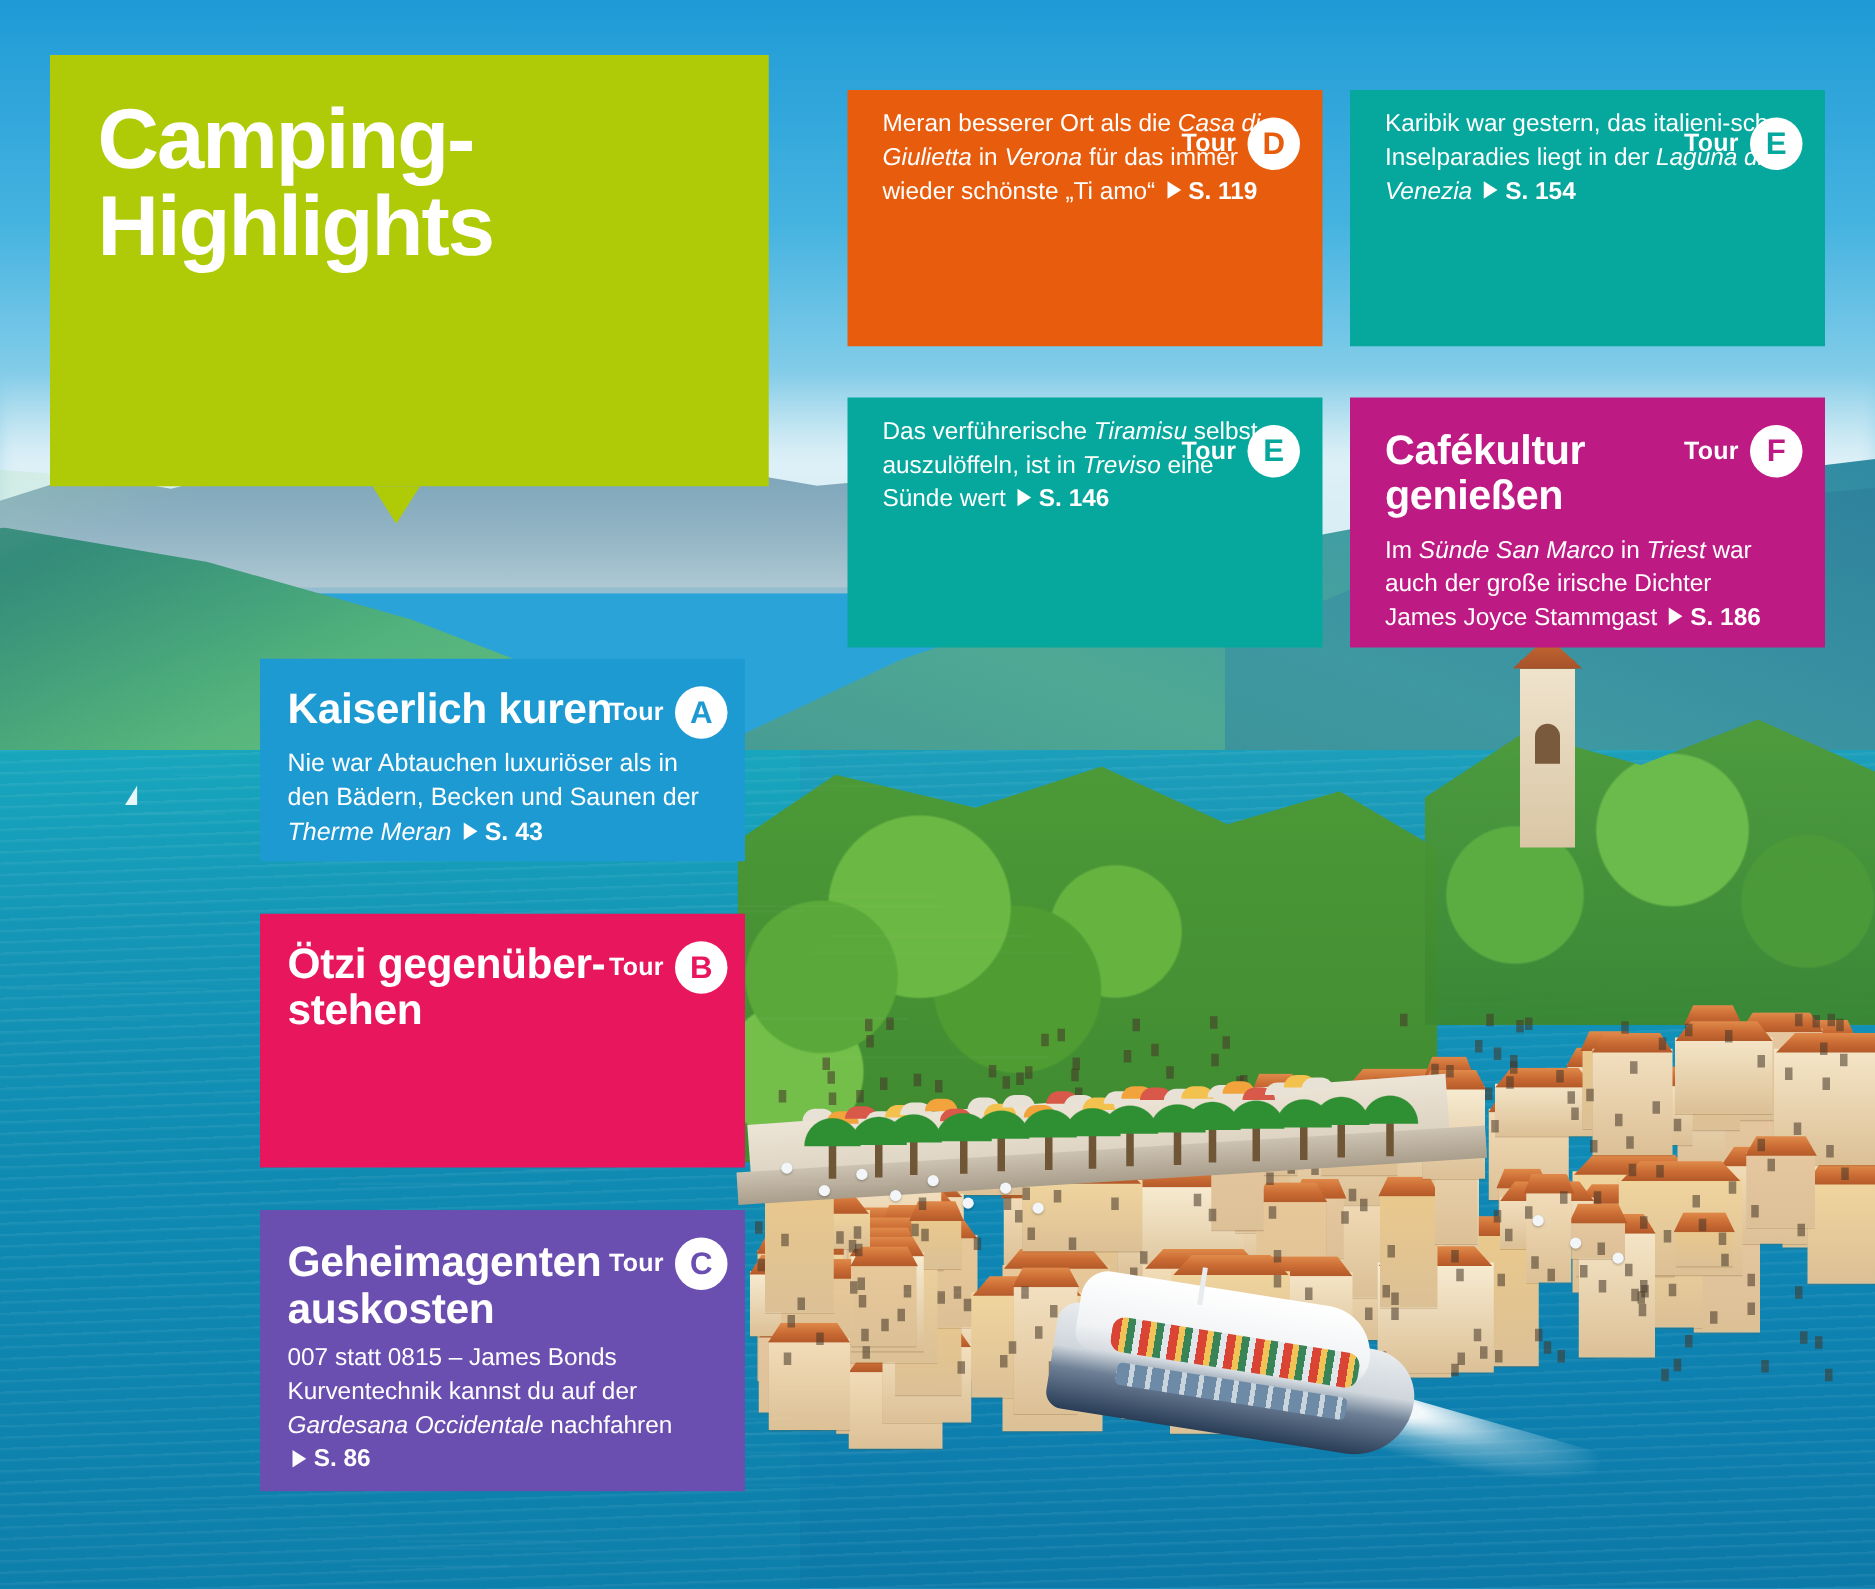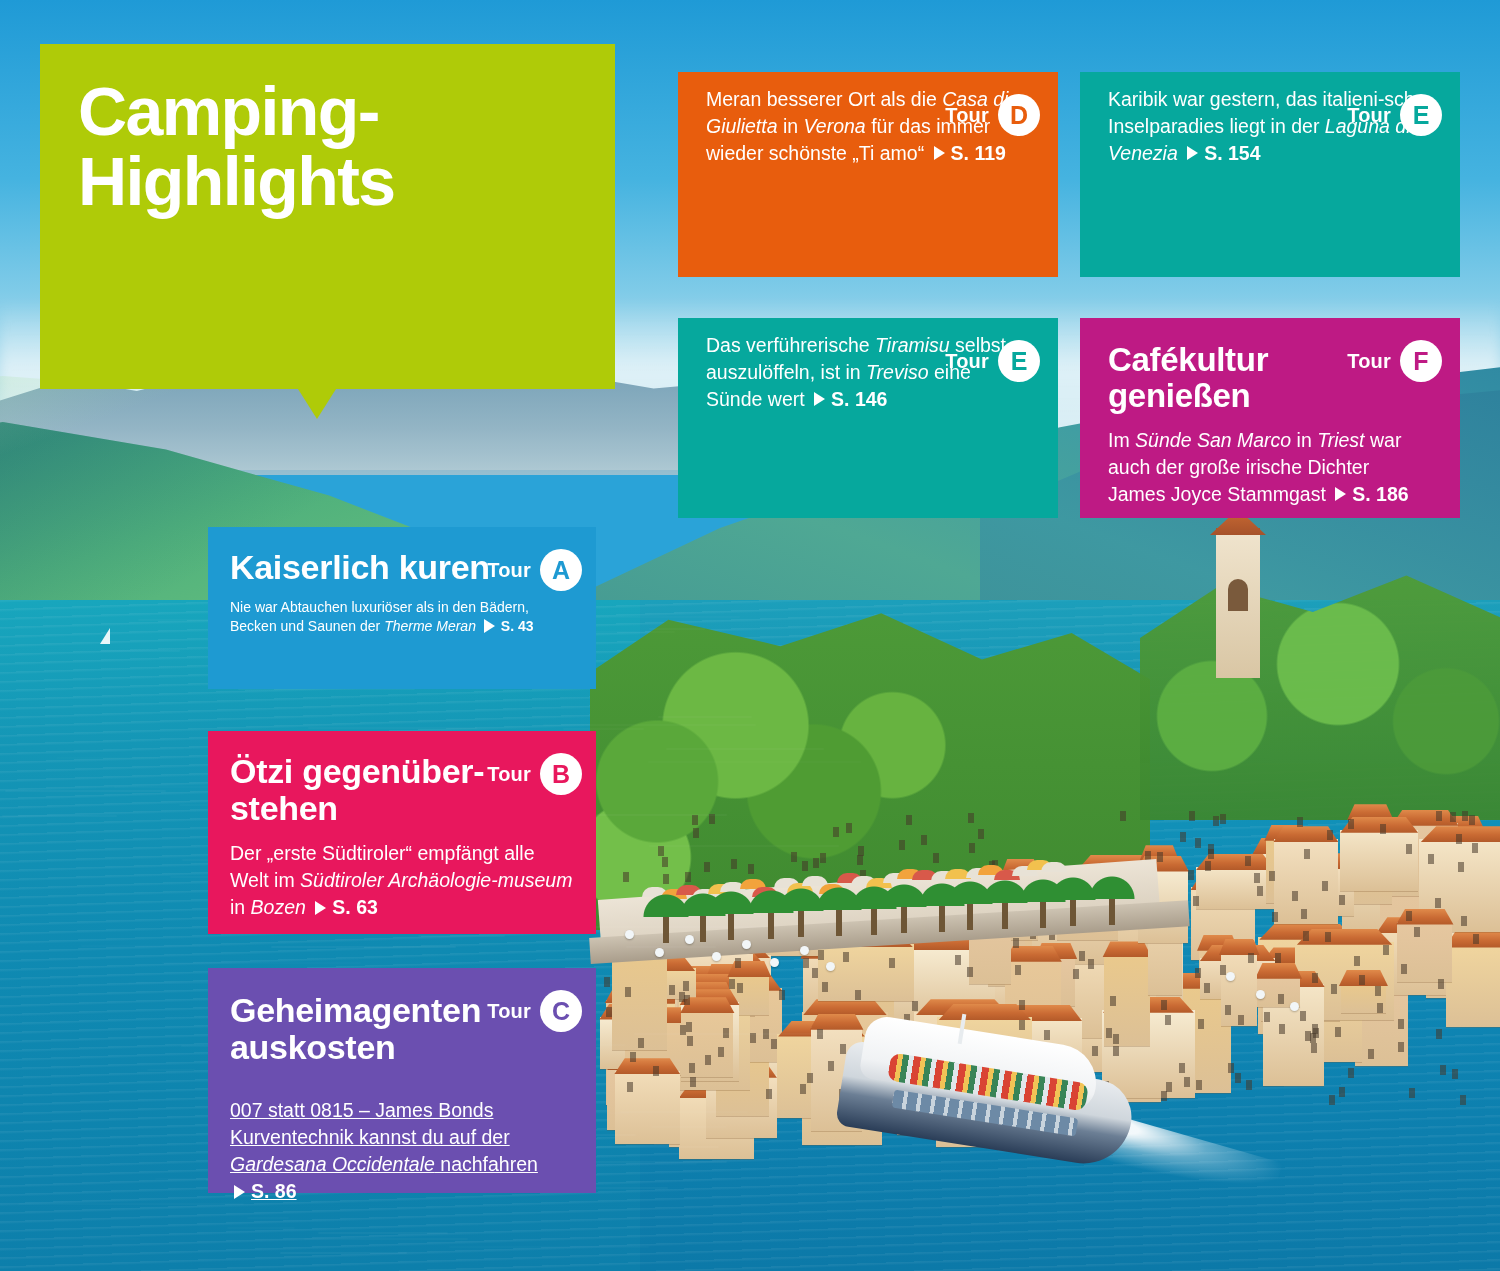--- a/index.html
+++ b/index.html
@@ -225,29 +225,29 @@
 
   #card-d .card-title, #card-e1 .card-title, #card-e2 .card-title, #card-f .card-title {
     font-size:33px; margin:24px 0 0 28px; white-space:pre-line;
   }
   #card-d .card-body, #card-e1 .card-body, #card-e2 .card-body, #card-f .card-body {
     font-size:19.5px; margin:14px 28px 0 28px;
   }
   #card-d .tourbadge, #card-e1 .tourbadge, #card-e2 .tourbadge, #card-f .tourbadge { right:18px; top:22px; }
 
   #card-a .card-title { font-size:34px; margin:22px 0 0 22px; }
-  #card-a .card-body  { font-size:14px; margin:12px 22px 0 22px; }
+  #card-a .card-body  { font-size:20px; margin:12px 22px 0 22px; }
   #card-a .tourbadge  { right:14px; top:22px; }
 
   #card-b .card-title { font-size:34px; margin:22px 0 0 22px; white-space:pre-line; }
   #card-b .card-body  { font-size:19.5px; margin:14px 22px 0 22px; }
   #card-b .tourbadge  { right:14px; top:22px; }
 
   #card-c .card-title { font-size:34px; margin:24px 0 0 22px; white-space:pre-line; }
-  #card-c .card-body  { font-size:19.5px; margin:32px 22px 0 22px;text-decoration:underline; }
+  #card-c .card-body  { font-size:19.5px; margin:8px 22px 0 22px; }
   #card-c .tourbadge  { right:14px; top:22px; }
 
   #card-d .circle  { color:#E85D0D; }
   #card-e1 .circle { color:#06A89D; }
   #card-e2 .circle { color:#06A89D; }
   #card-f .circle  { color:#BE1A84; }
   #card-a .circle  { color:#1E9AD2; }
   #card-b .circle  { color:#E8175D; }
   #card-c .circle  { color:#6B4FB0; }
 </style>
@@ -916,21 +916,20 @@
     <div class="card-title">Kaiserlich kuren</div>
     <div class="card-body"><span>Nie war Abtauchen luxuriöser als in den Bädern, Becken und Saunen der </span><span class="it">Therme Meran</span><span> </span><span class="pg"><span class="tri"></span>S. 43</span></div>
   </div>
 <div class="card" id="card-b" style="background: rgb(232, 23, 93);">
     <div class="tourbadge">
       <span class="tourword">Tour</span>
       <span class="circle">B</span>
     </div>
     <div class="card-title">Ötzi gegenüber-
 stehen</div>
-    <div class="card-body"><span>Der „erste Südtiroler“ empfängt alle Welt im </span><span class="it">Südtiroler Archäologie-museum</span><span> in </span><span class="it">Bozen</span><span> </span><span class="pg"><span class="tri"></span>S. 63</span></div>
   </div>
 <div class="card" id="card-c" style="background: rgb(107, 79, 176);">
     <div class="tourbadge">
       <span class="tourword">Tour</span>
       <span class="circle">C</span>
     </div>
     <div class="card-title">Geheimagenten
 auskosten</div>
     <div class="card-body"><span>007 statt 0815 – James Bonds Kurventechnik kannst du auf der </span><span class="it">Gardesana Occidentale</span><span> nachfahren </span><span class="pg"><span class="tri"></span>S. 86</span></div>
   </div>

